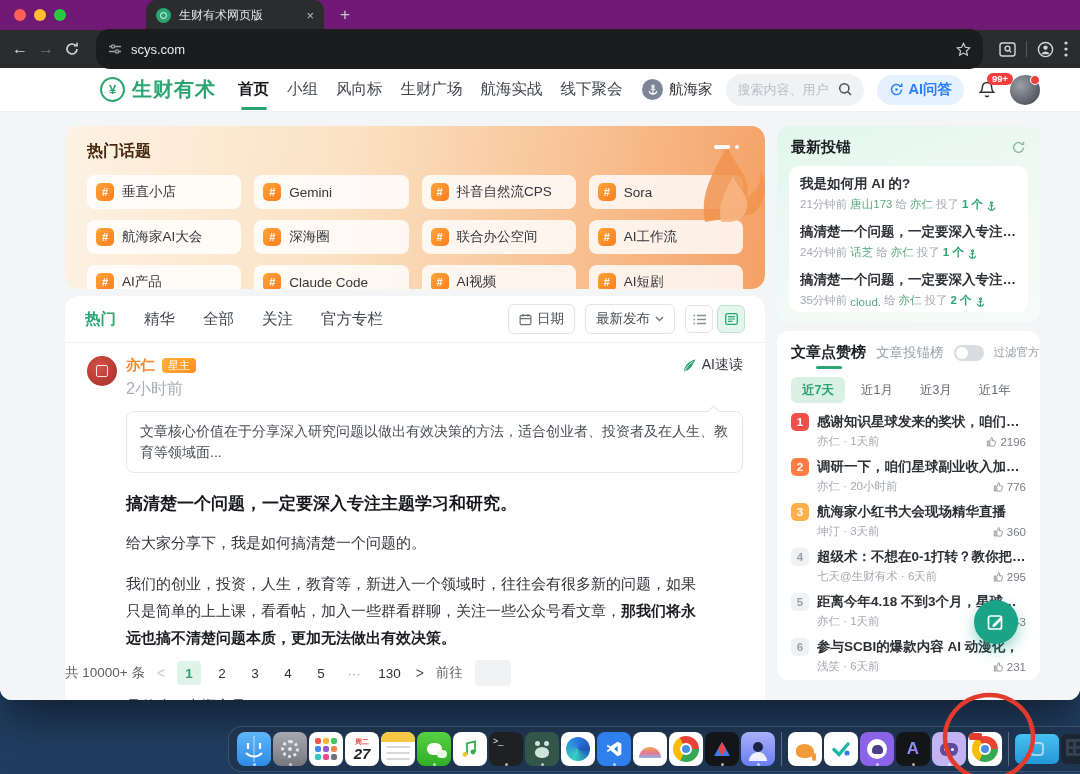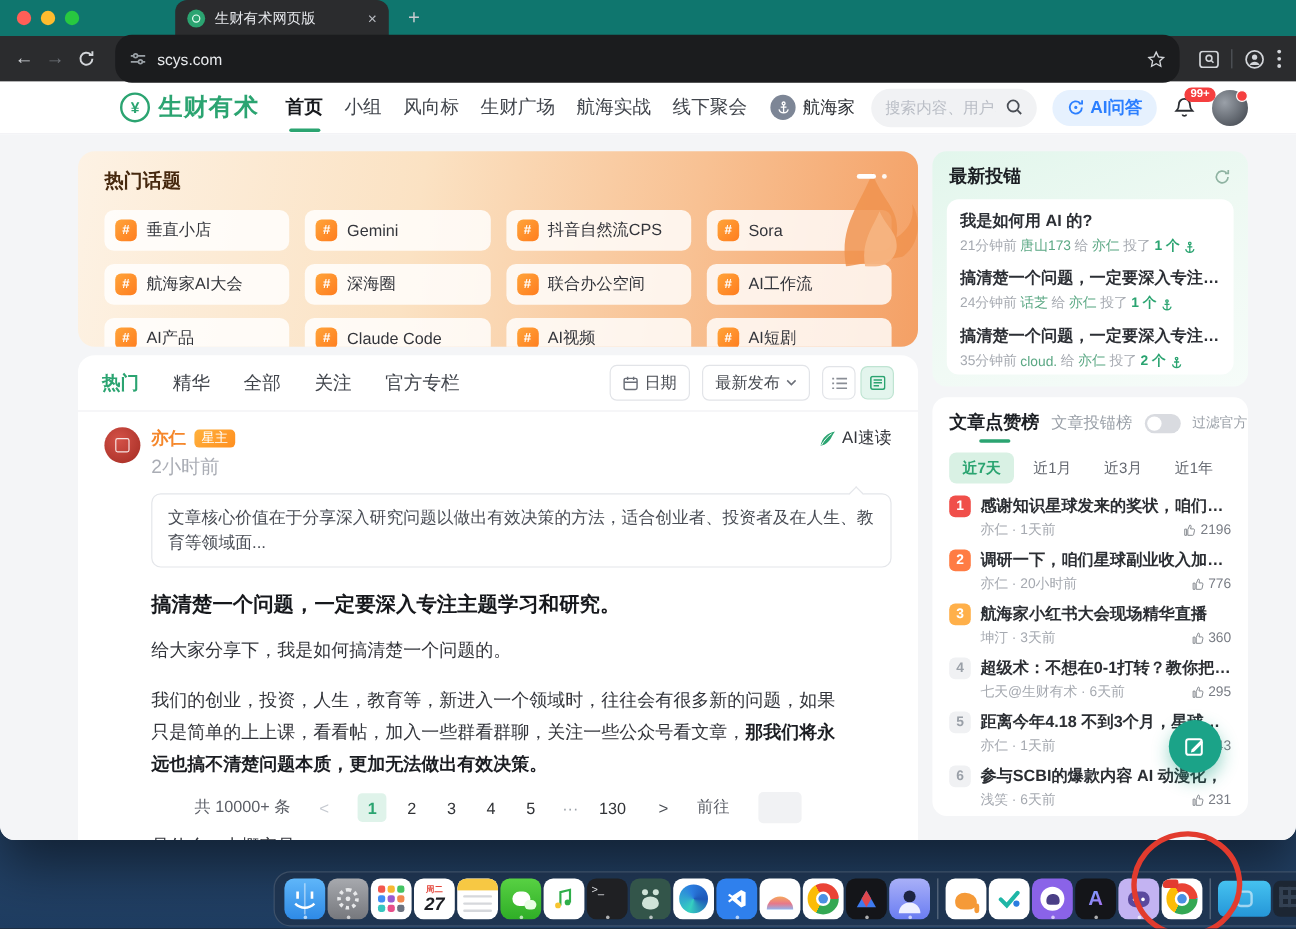--- a/index.html
+++ b/index.html
@@ -2,21 +2,21 @@
 <html><head>
 <meta charset="utf-8">
 <style>
   html,body{margin:0;padding:0;background:#111;}
   *{box-sizing:border-box;font-family:"Liberation Sans","DejaVu Sans",sans-serif;}
   .desktop{position:relative;width:1080px;height:774px;overflow:hidden;
     background:linear-gradient(180deg,#4c6a8f 0%,#35557b 55%,#1f3d61 100%);}
   
   .window{position:absolute;top:0;left:0;width:1080px;height:700px;background:#fff;
     border-radius:0 0 12px 12px;overflow:hidden;box-shadow:0 20px 45px rgba(0,0,0,.5);}
-  .tabbar{height:30px;background:#0f766e;display:flex;align-items:flex-end;}
+  .tabbar{height:30px;background:#701a75;display:flex;align-items:flex-end;}
   .lights{display:flex;gap:8px;align-items:center;height:30px;padding:0 20px 0 14px;}
   .light{width:12px;height:12px;border-radius:50%;}
   .light.r{background:#ff5f57}.light.y{background:#febc2e}.light.g{background:#28c840}
   .tab{width:178px;height:30px;background:#2b2c2e;border-radius:10px 10px 0 0;display:flex;
     align-items:center;gap:8px;padding:0 10px;margin-left:60px;}
   .favicon{width:15px;height:15px;border-radius:50%;background:#2ba471;position:relative;flex:none;}
   .favicon::after{content:"";position:absolute;inset:4px;border:1.5px solid #eafff5;border-radius:50%;}
   .tab-title{font-size:12px;color:#e6e8ec;flex:1;white-space:nowrap;overflow:hidden;}
   .tab-close{color:#b9bcc2;font-size:13px;}
   .newtab{color:#c7cacf;font-size:17px;margin:0 0 5px 16px;}
@@ -98,22 +98,22 @@
     padding:2px 6px;line-height:1;}
   .pa-time{font-size:16px;color:#aaadb5;margin-top:4px;}
   .ai-read{margin-left:auto;display:flex;align-items:center;gap:5px;font-size:14px;color:#33353b;cursor:pointer;}
   .ai-box{margin:11px 0 0 39px;border:1px solid #e4e6ea;border-radius:8px;padding:9px 13px;font-size:14px;
     color:#494d55;line-height:1.5;position:relative;background:#fff;}
   .ai-box::before{content:"";position:absolute;top:-5px;right:24px;width:8px;height:8px;background:#fff;
     border-left:1px solid #e4e6ea;border-top:1px solid #e4e6ea;transform:rotate(45deg);}
   .post-title{margin:19px 0 0 39px;font-size:17px;font-weight:bold;color:#16181c;}
   .post-p{margin:14px 39px 0;font-size:15px;line-height:1.8;color:#33353b;}
   .post-p b{color:#1b1d22;}
-  .pagination{position:absolute;left:0;right:0;bottom:8px;display:flex;align-items:center;justify-content:center;
-    gap:24px;font-size:13.5px;color:#5b5e66;background:#fff;padding:6px 0;}
+  .pagination{position:absolute;left:0;right:0;bottom:8px;display:flex;align-items:center;
+    gap:12px;font-size:13.5px;color:#5b5e66;background:#fff;padding:6px 0;}
   .pages{display:flex;align-items:center;gap:9px;}
   .page-no{min-width:24px;height:24px;display:flex;align-items:center;justify-content:center;border-radius:4px;
     color:#303236;cursor:pointer;padding:0 3px;}
   .page-no.active{background:#dff3ea;color:#2ba471;font-weight:600;}
   .page-no.dots{color:#9aa0a8;}
   .pg-arrow{color:#c6cad1;font-size:14px;}
   .pg-arrow.next{color:#4a4e55;}
   .goto-input{width:36px;height:26px;background:#f1f2f4;border:0;border-radius:4px;}
   
   .anchors-card{height:196px;border-radius:12px;background:linear-gradient(160deg,#e2f6ec 0%,#eef9f3 45%,#f6fcf9 100%);

